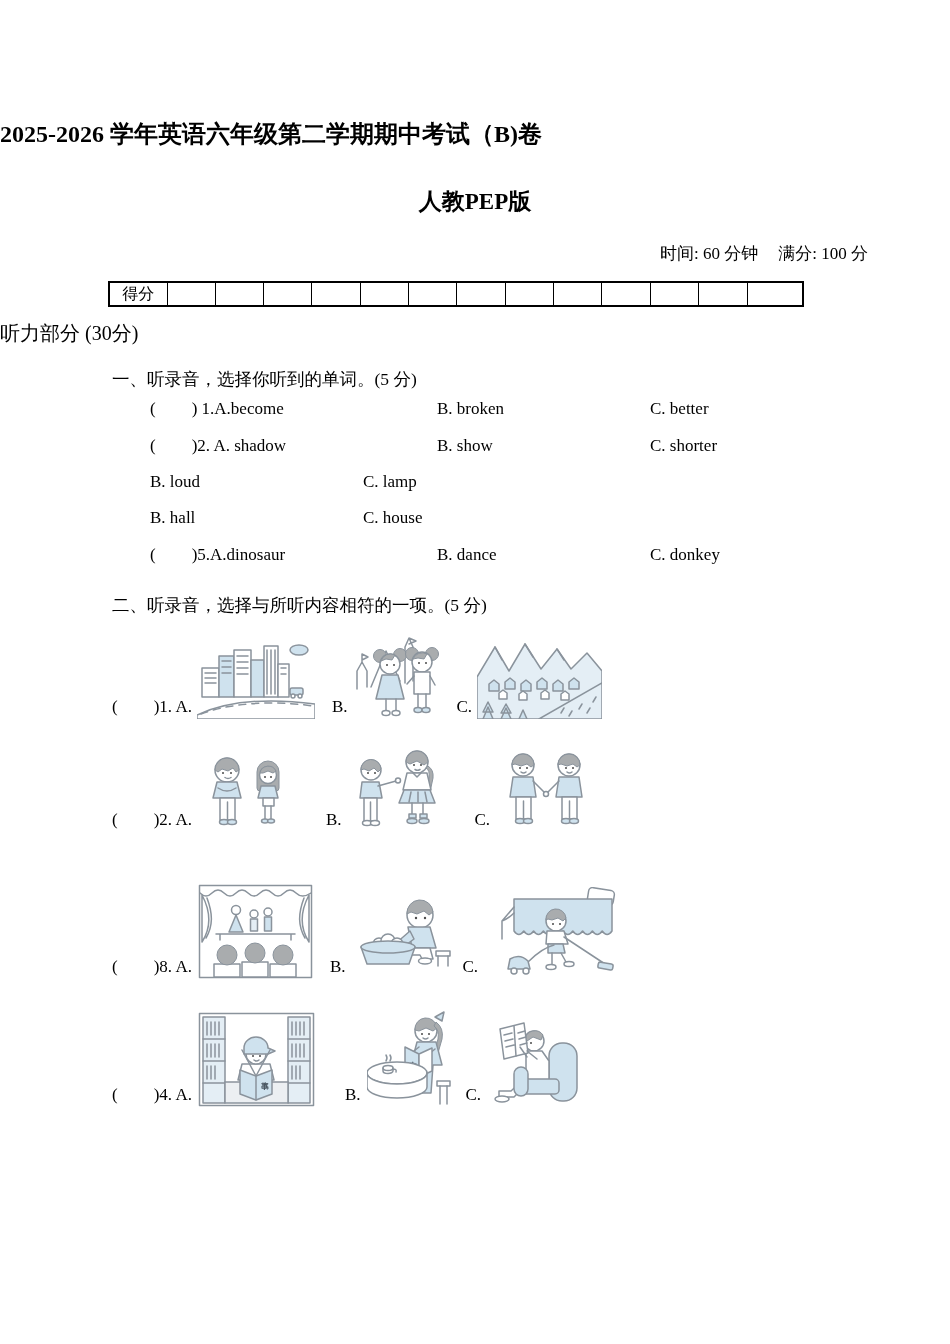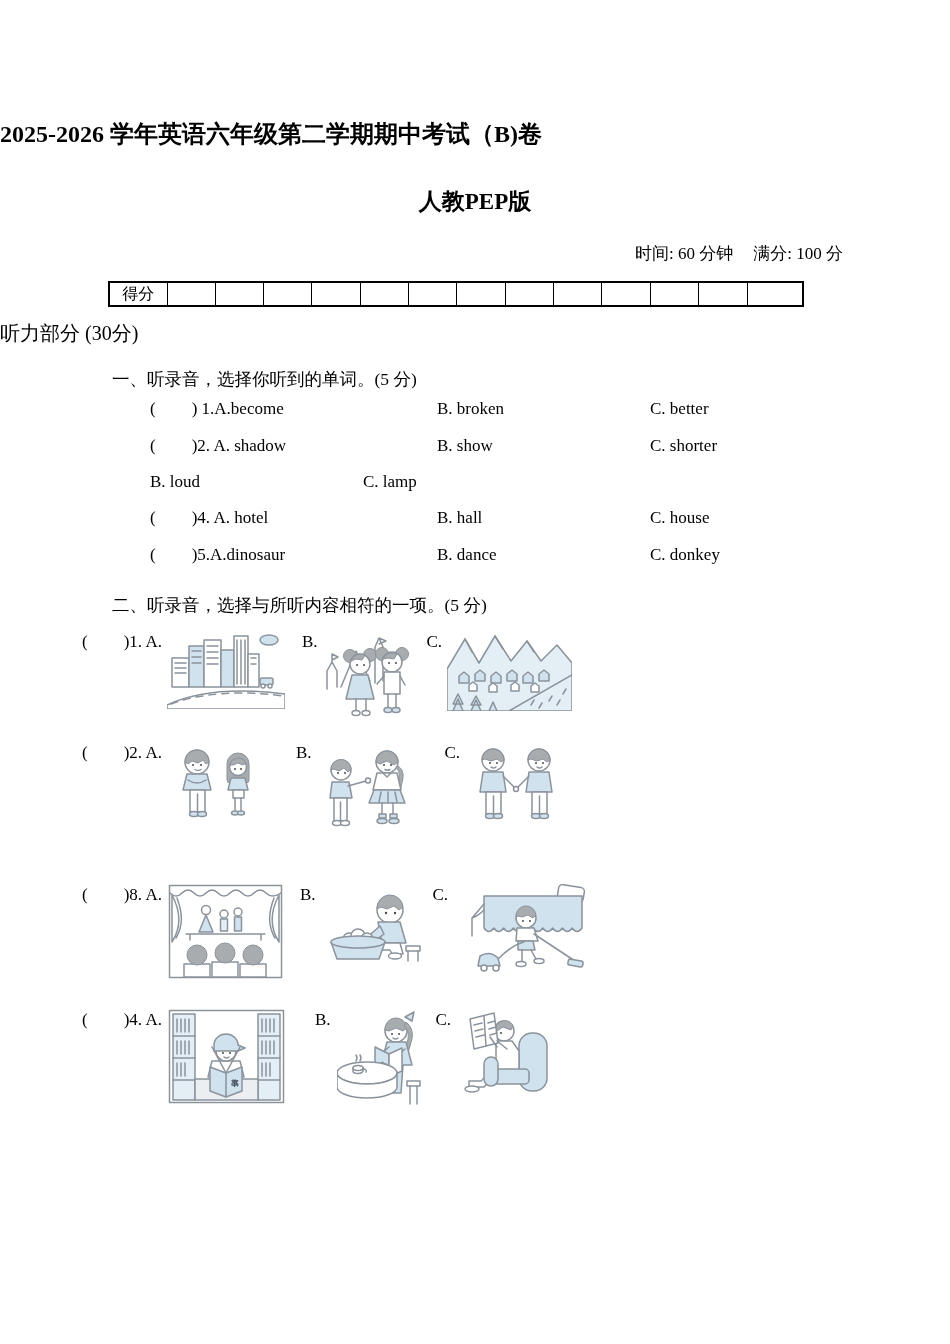--- a/index.html
+++ b/index.html
@@ -4,38 +4,38 @@
 <style>
   * { box-sizing: border-box; }
   html,body { margin:0; padding:0; }
   body {
     width:950px; height:1344px; background:#ffffff; color:#000;
     font-family:"Liberation Serif","DejaVu Serif",serif;
     position:relative; overflow:hidden;
   }
   .title { margin:0; padding-top:118px; text-align:left; font-size:24px; font-weight:bold; }
   .subtitle { margin:36px 0 0 0; text-align:center; font-size:23px; font-weight:bold; }
-  .meta { margin-top:25px; padding-right:107px; text-align:right; font-size:17px; }
+  .meta { margin-top:25px; padding-right:82px; text-align:right; font-size:17px; }
   .meta .gap20 { display:inline-block; width:20px; }
 
   table.score { border-collapse:collapse; table-layout:fixed; width:696px; margin:16px 0 0 108px; border:2px solid #000; }
   table.score td { border:1px solid #000; text-align:center; font-size:16px; padding:0; }
   table.score tr.hdr td { height:29px; }
   table.score tr.val td { height:24px; }
 
   .part-title { margin-top:13px; text-align:left; font-size:20px; }
   .sec-heading { margin:20px 0 0 112px; font-size:17.5px; }
 
   .opt-row { display:flex; align-items:center; height:36.4px; margin-left:150px; font-size:17px; }
   .opt-row:first-of-type { margin-top:11px; }
   .opt-a { width:287px; white-space:pre; }
   .opt-b { width:213px; }
   .pgap { display:inline-block; width:36px; }
 
-  .pic-row { display:flex; margin-left:82px; }
+  .pic-row { display:flex; align-items:flex-end; margin-left:112px; }
   .pic-label, .pic-sub { font-size:17px; line-height:21px; padding-bottom:2px; white-space:pre; }
   .pic-row svg { display:block; }
 
   
   .ln { fill:none; stroke:#8a939c; stroke-width:1.5; stroke-linecap:round; stroke-linejoin:round; }
   .fw { fill:#ffffff; stroke:#8a939c; stroke-width:1.5; stroke-linejoin:round; }
   .fb { fill:#cfe2ee; stroke:#8a939c; stroke-width:1.5; stroke-linejoin:round; }
   .fb2 { fill:#e4eef5; stroke:#8a939c; stroke-width:1.5; stroke-linejoin:round; }
   .fh { fill:#a9acae; stroke:#8a939c; stroke-width:1; stroke-linejoin:round; }
   .dot { fill:#4a4a4a; }
@@ -107,21 +107,20 @@
 <div class="opt-row">
   <span class="opt-a"><span>(</span><span class="pgap"></span><span>)2. A. shadow</span></span>
   <span class="opt-b">B. show</span>
   <span class="opt-c">C. shorter</span>
 </div>
 <div class="opt-row">
   <span class="opt-b">B. loud</span>
   <span class="opt-c">C. lamp</span>
 </div>
 <div class="opt-row">
-  <span class="opt-a"><span>(</span><span class="pgap"></span><span>)4. A. hotel</span></span>
   <span class="opt-b">B. hall</span>
   <span class="opt-c">C. house</span>
 </div>
 <div class="opt-row">
   <span class="opt-a"><span>(</span><span class="pgap"></span><span>)5.A.dinosaur</span></span>
   <span class="opt-b">B. dance</span>
   <span class="opt-c">C. donkey</span>
 </div>
 
 <div class="sec-heading" style="">二、听录音，选择与所听内容相符的一项。(5 分)</div>

